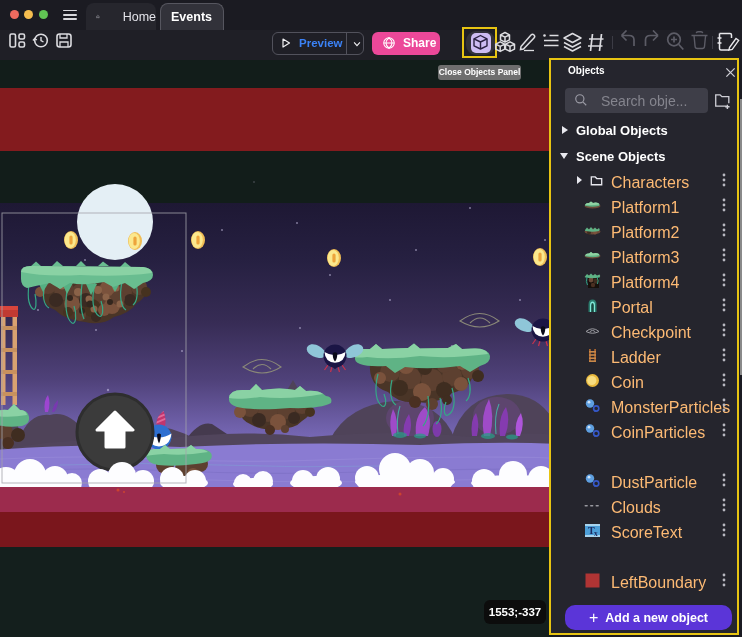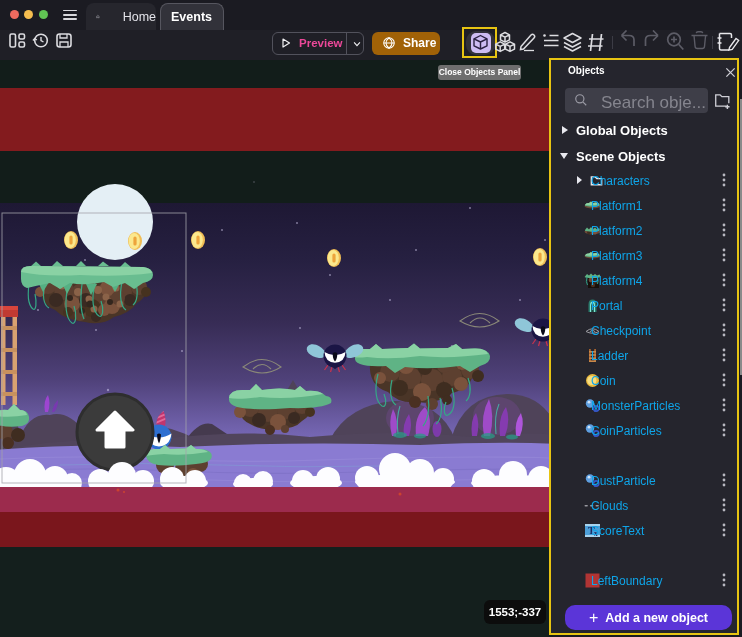--- a/index.html
+++ b/index.html
@@ -4,36 +4,36 @@
 <style>
 * { margin:0; padding:0; box-sizing:border-box; }
 html,body { width:742px; height:637px; overflow:hidden; background:#1b1b22; font-family:"Liberation Sans",sans-serif; }
 #navbar { position:absolute; left:0; top:0; width:742px; height:30px; background:#1b1b22; }
 .tl { position:absolute; width:9px; height:9px; border-radius:50%; top:9.5px; }
 #hamburger { position:absolute; left:63px; top:9.5px; width:14px; height:11px; }
 #hamburger div { height:1.8px; background:#d8d8dc; border-radius:1px; margin-bottom:2.6px; }
 .tab { position:absolute; top:3px; height:27px; background:#26262d; border-radius:8px 8px 0 0; color:#e2e2e8; font-size:12.5px; display:flex; align-items:center;gap:16px; }
 .tab.active { background:#32323a; border:1px solid #56565f; border-bottom:none; color:#fff; font-weight:bold; }
 #toolbar { position:absolute; left:0; top:30px; width:742px; height:30px; background:#1f1f26; }
-#previewbtn { position:absolute; left:272px; top:1.5px; width:92px; height:23px; border:1px solid #52525c; border-radius:6px; display:flex; align-items:center; color:#ec4899; }
-#sharebtn { position:absolute; left:372px; top:1.5px; width:68px; height:23px; background:#a16207; border-radius:6px; display:flex; align-items:center; color:#fff; }
+#previewbtn { position:absolute; left:272px; top:1.5px; width:92px; height:23px; border:1px solid #52525c; border-radius:6px; display:flex; align-items:center; color:#3b82f6; }
+#sharebtn { position:absolute; left:372px; top:1.5px; width:68px; height:23px; background:#ec4899; border-radius:6px; display:flex; align-items:center; color:#fff; }
 #cubehl { position:absolute; left:462px; top:-3px; width:35px; height:31px; border:2.5px solid #e7c412; box-sizing:border-box; }
 #cubehalo { position:absolute; left:466px; top:1px; width:29px; height:24px; background:#32323a; border-radius:10px; }
 #cubebg { position:absolute; left:470.5px; top:2.5px; width:20px; height:20px; background:#cdbcf2; border-radius:5px; }
 #tooltip { position:absolute; left:438px; top:65px; width:83px; height:15px; background:#6e6e6e; border-radius:3px; color:#fff; font-size:8.5px; font-weight:bold; text-align:center; line-height:15px; z-index:30; }
 #coords { position:absolute; left:484px; top:600px; width:62px; height:24px; background:#0c0c0c; border-radius:6px; color:#fff; font-size:11.5px; font-weight:bold; text-align:center; line-height:24px; z-index:25; }
 #panel { position:absolute; left:549px; top:58px; width:190px; height:577px; background:#25252d; border:2.5px solid #e7c412; z-index:20; }
 #scrollthumb { position:absolute; left:739.5px; top:99px; width:2.5px; height:276px; background:#8a8a8a; z-index:21; }
 .phead { position:absolute; left:17px; top:5px; font-size:10px; font-weight:bold; color:#fff; }
 #psearch { position:absolute; left:14px; top:28px; width:143px; height:25px; background:#3e3e48; border-radius:4px; }
-#psearch span { position:absolute; left:36px; top:5px; font-size:17px; color:#85858e; }
+#psearch span { position:absolute; left:36px; top:5px; font-size:14px; color:#85858e; }
 .sect { position:absolute; left:0; width:100%; height:25px; }
 .sect .stxt { position:absolute; left:25px; top:5px; font-size:13px; font-weight:bold; color:#fff; }
 .row { position:absolute; left:0; width:100%; height:25px; }
-.row .lbl { position:absolute; left:40px; top:6px; font-size:12px; color:#0ea5e9; }
+.row .lbl { position:absolute; left:60px; top:6px; font-size:16px; color:#fdba74; }
 .row .ric { position:absolute; left:33px; top:4px; width:17px; height:17px; }
 .dots { position:absolute; left:171px; top:5px; }
 .tri-r { width:0; height:0; border-left:6px solid #e8e8ee; border-top:4.5px solid transparent; border-bottom:4.5px solid transparent; position:absolute; }
 .tri-d { width:0; height:0; border-top:6px solid #e8e8ee; border-left:4.5px solid transparent; border-right:4.5px solid transparent; position:absolute; }
 #addbtn { position:absolute; left:14px; top:545px; width:167px; height:25px; background:#5b35d8; border-radius:10px; color:#fff; font-size:12.5px; font-weight:bold; text-align:center; line-height:25px; }
 #canvas { position:absolute; left:0; top:60px; width:553px; height:577px; overflow:hidden; }
 #canvas svg { display:block; }
 </style>
 </head>
 <body>

